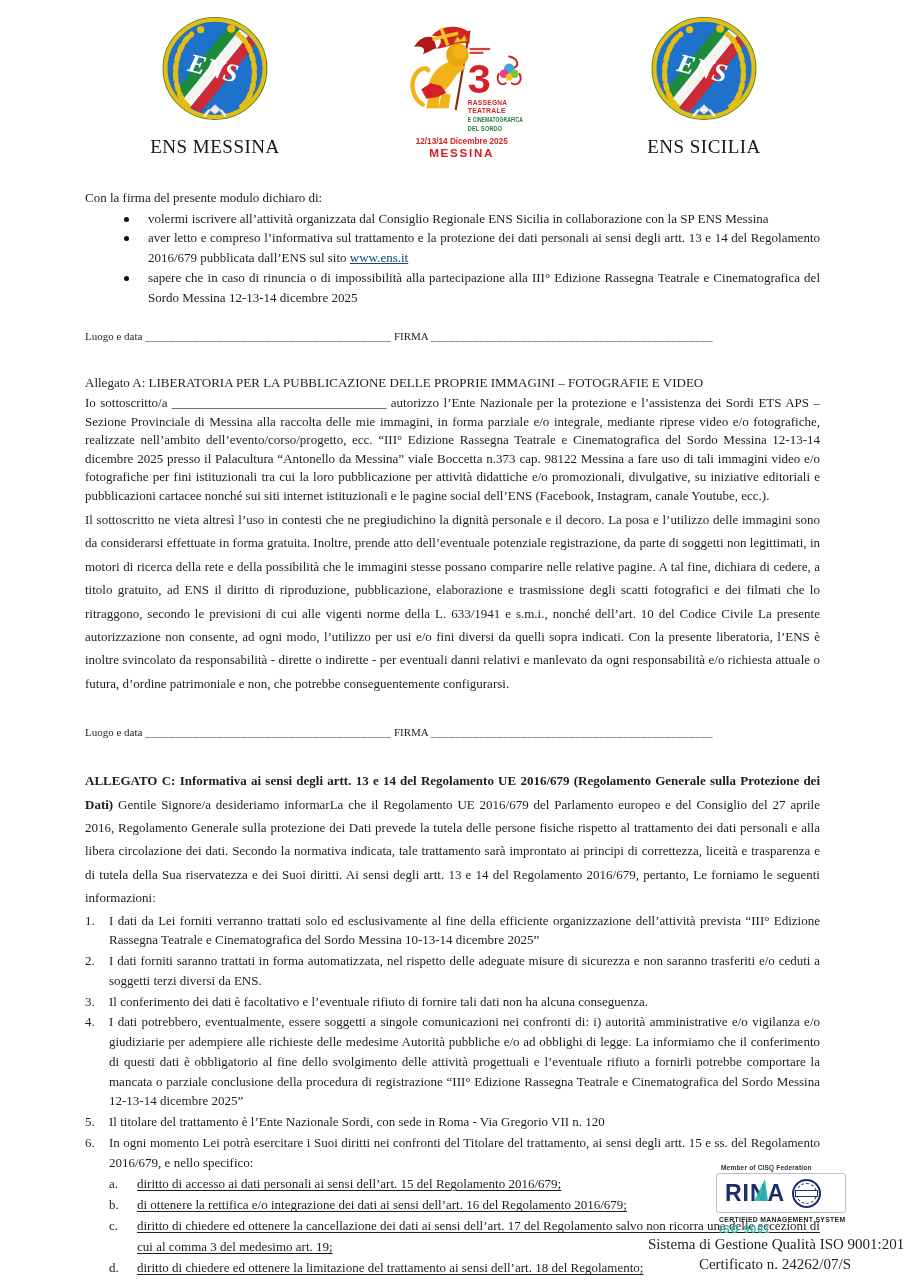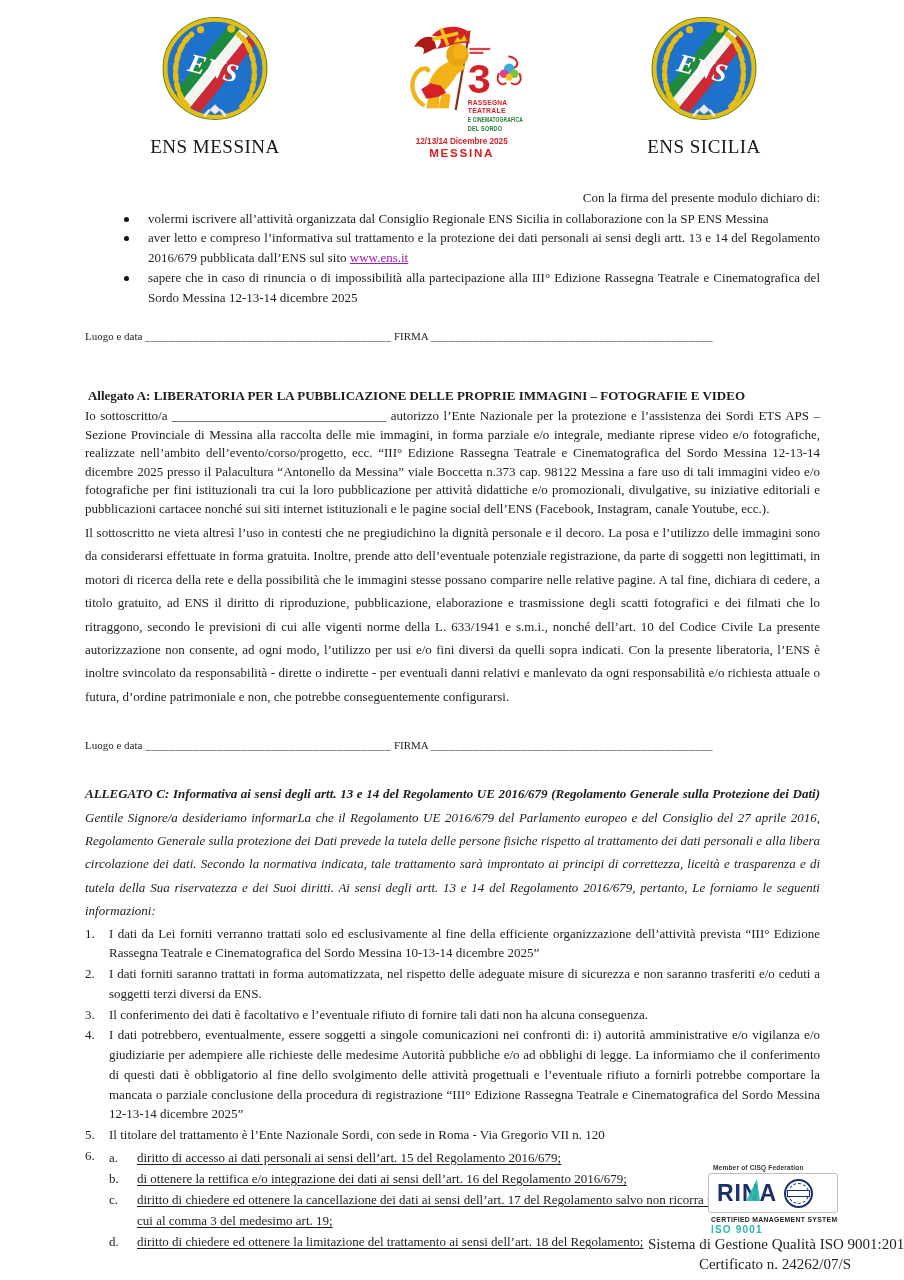--- a/index.html
+++ b/index.html
@@ -23,66 +23,66 @@
   .logo-block.center{width:172px;padding-top:6px;}
   .logo-caption{
     margin-top:4px;
     font-size:19px;
     letter-spacing:.5px;
     color:#151515;
   }
   
   .content{margin:24px 84px 0 85px;}
   .justify{text-align:justify;}
-  p{margin:0;text-align:right;}
+  p{margin:0;}
   .intro-line{line-height:1.5;}
   .bullets{margin:1px 0 0;padding:0 0 0 37px;list-style:none;}
   .bullets li{
     position:relative;
     padding-left:26px;
     line-height:1.52;
     text-align:justify;
   }
   .bullet-dot{
     position:absolute;left:2px;top:8px;
     width:5px;height:5px;border-radius:50%;
     background:#111;
   }
-  .ens-link{color:#a21caf;text-decoration:underline;cursor:pointer;}
+  .ens-link{color:#0c4a6e;text-decoration:underline;cursor:pointer;}
   .sig-row{white-space:nowrap;font-size:11px;color:#1d1d1d;}
   .sig-1{margin-top:23px;}
   .sig-2{margin-top:31px;}
   .sig-blank{letter-spacing:.5px;}
   .a-title{
-    margin-top:43px;
-    font-weight:bold;
+    margin-top:30px;
+    font-weight:normal;
     line-height:1.7;
     max-width:660px;
   }
   .p-tight{line-height:1.42;}
   .p-loose{line-height:1.8;margin-top:3px;}
-  .c-block{margin-top:31px;line-height:1.8;font-style:italic;}
+  .c-block{margin-top:31px;line-height:1.8;}
   .b{font-weight:bold;}
   
   .num-list{margin-top:1px;}
   .citem{display:flex;line-height:1.52;margin-bottom:1px;}
   .cnum{flex:0 0 24px;}
   .ctext{flex:1;text-align:justify;}
   .ctext-wrap{flex:1;}
   .sub-list{margin-top:1px;}
   .sitem{display:flex;line-height:1.62;}
   .snum{flex:0 0 28px;}
   .stext{
     flex:1;text-align:justify;
     text-decoration:underline;
     text-underline-offset:2px;
   }
   
   .rina{
-    position:absolute;top:1164px;right:66px;width:130px;
+    position:absolute;top:1164px;right:58px;width:130px;
     font-family:"Liberation Sans", sans-serif;
   }
   .rina-member{font-size:6.5px;font-weight:bold;color:#333;margin-left:5px;letter-spacing:.2px;}
   .rina-box{
     margin-top:2px;
     border:1.5px solid #b9bcca;border-radius:3px;
     background:#fff;
     padding:5px 7px 4px 8px;
     display:flex;align-items:center;gap:7px;
   }
@@ -293,20 +293,21 @@
         <span class="cnum">4.</span>
         <div class="ctext">I dati potrebbero, eventualmente, essere soggetti a singole comunicazioni nei confronti di: i) autorità amministrative e/o vigilanza e/o giudiziarie per adempiere alle richieste delle medesime Autorità pubbliche e/o ad obblighi di legge. La informiamo che il conferimento di questi dati è obbligatorio al fine dello svolgimento delle attività progettuali e l’eventuale rifiuto a fornirli potrebbe comportare la mancata o parziale conclusione della procedura di registrazione “III° Edizione Rassegna Teatrale e Cinematografica del Sordo Messina 12-13-14 dicembre 2025”</div>
       </div>
       <div class="citem">
         <span class="cnum">5.</span>
         <div class="ctext">Il titolare del trattamento è l’Ente Nazionale Sordi, con sede in Roma - Via Gregorio VII n. 120</div>
       </div>
       <div class="citem">
         <span class="cnum">6.</span>
         <div class="ctext-wrap">
+          <div class="ctext">In ogni momento Lei potrà esercitare i Suoi diritti nei confronti del Titolare del trattamento, ai sensi degli artt. 15 e ss. del Regolamento 2016/679, e nello specifico:</div>
           <div class="sub-list">
             <div class="sitem">
               <span class="snum">a.</span>
               <div class="stext">diritto di accesso ai dati personali ai sensi dell’art. 15 del Regolamento 2016/679;</div>
             </div>
             <div class="sitem">
               <span class="snum">b.</span>
               <div class="stext">di ottenere la rettifica e/o integrazione dei dati ai sensi dell’art. 16 del Regolamento 2016/679;</div>
             </div>
             <div class="sitem">

